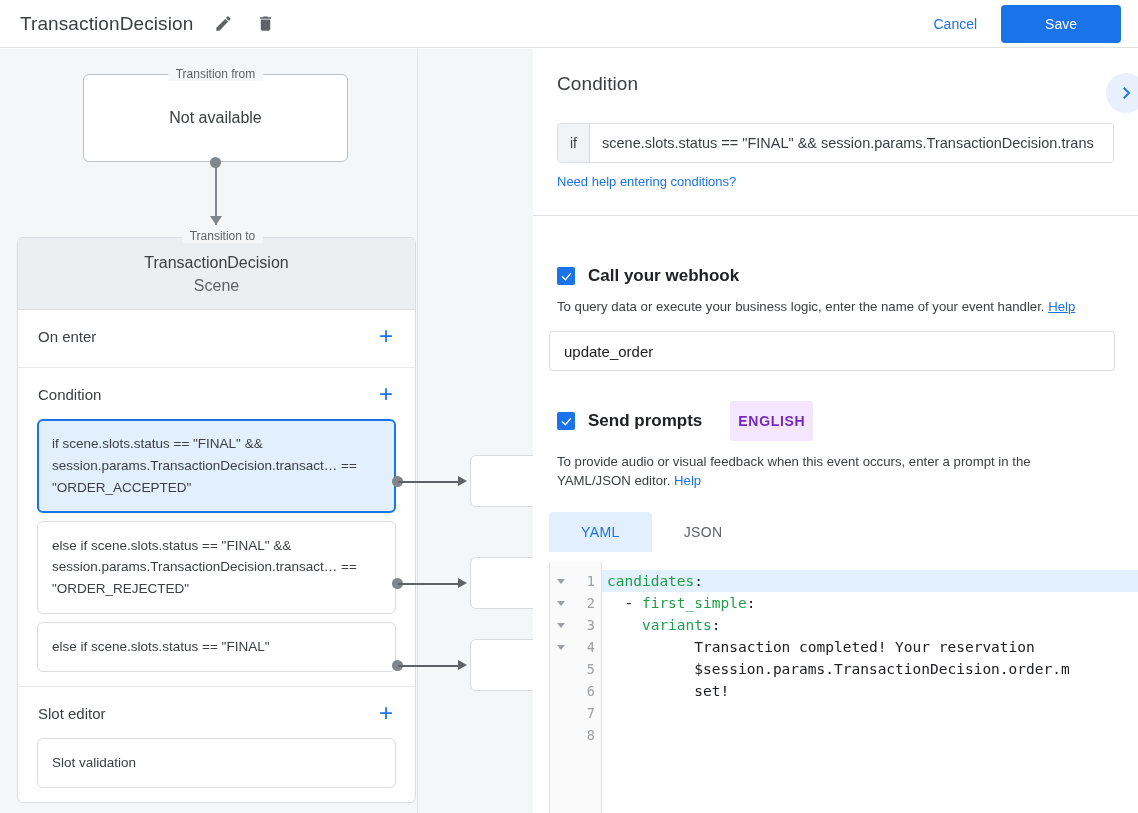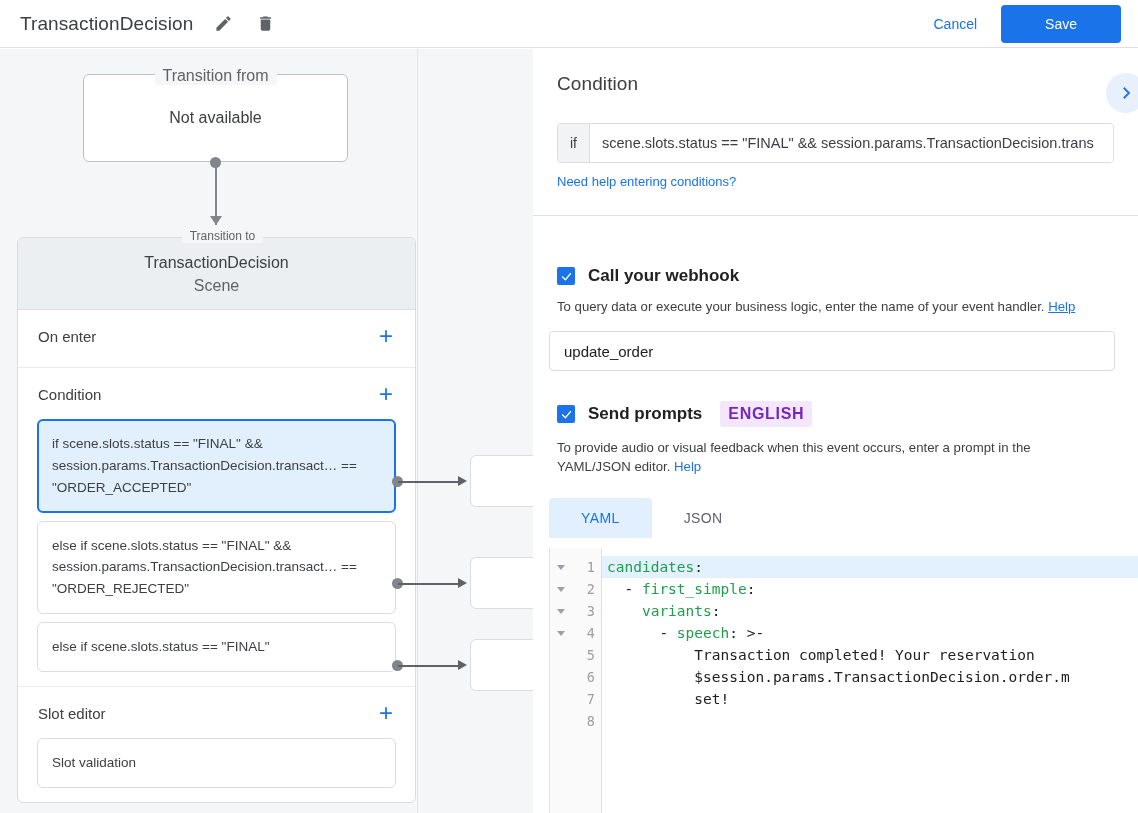--- a/index.html
+++ b/index.html
@@ -54,21 +54,21 @@
 
   .fieldset-box {
     position: absolute;
     border: 1px solid #bdc1c6;
     border-radius: 6px;
     background: #ffffff;
   }
   .fieldset-legend {
     position: absolute; top: -8px; left: 50%; transform: translateX(-50%);
     background: #f5f6f7; padding: 0 8px;
-    font-size: 16px; color: #5f6368; white-space: nowrap;
+    font-size: 12px; color: #5f6368; white-space: nowrap;
   }
 
   #transition-from {
     left: 83px; top: 25px; width: 265px; height: 88px;
     display: flex; align-items: center; justify-content: center;
   }
   #transition-from .body { font-size: 16px; color: #3c4043; }
 
   .conn-dot {
     position: absolute; width: 11px; height: 11px; border-radius: 50%;
@@ -192,22 +192,22 @@
   .check-row { display: flex; align-items: center; gap: 13px; padding: 0 24px; }
   .checkbox {
     width: 18px; height: 18px; border-radius: 2px; background: #1a73e8;
     display: flex; align-items: center; justify-content: center; cursor: pointer;
     flex: 0 0 18px;
   }
   .checkbox svg { stroke: #ffffff; fill: none; stroke-width: 2.3; }
   .check-label { font-size: 17px; color: #202124; font-weight: bold; }
   .lang-badge {
     background: #f4e7fd; color: #7627bb;
-    font-size: 16px; font-weight: bold; letter-spacing: .7px;
-    padding: 4px 8px; border-radius: 3px; margin-left: 5px;
+    font-size: 14px; font-weight: bold; letter-spacing: .7px;
+    padding: 12px 8px; border-radius: 3px; margin-left: 15px;
   }
   .desc {
     font-size: 13.2px; color: #3c4043; padding: 0 24px;
     margin-top: 11px; line-height: 1.45; max-width: 580px;
   }
   .desc a { color: #1a73e8; text-decoration: underline; cursor: pointer; }
   .desc a.plain { text-decoration: none; }
 
   .text-input {
     display: block; margin: 15px 16px 0 16px; width: 566px; height: 40px;
@@ -433,21 +433,20 @@
           <div>4</div>
           <div>5</div>
           <div>6</div>
           <div>7</div>
           <div>8</div>
         </div>
         <div class="code-area" id="code-area">
             <div class="code-line hl"><span class="tok-key">candidates</span><span class="tok-punc">:</span></div>
             <div class="code-line">&nbsp;&nbsp;- <span class="tok-key">first_simple</span><span class="tok-punc">:</span></div>
             <div class="code-line">&nbsp;&nbsp;&nbsp;&nbsp;<span class="tok-key">variants</span><span class="tok-punc">:</span></div>
-            <div class="code-line">&nbsp;&nbsp;&nbsp;&nbsp;&nbsp;&nbsp;- <span class="tok-key">speech</span><span class="tok-punc">: &gt;-</span></div>
             <div class="code-line">&nbsp;&nbsp;&nbsp;&nbsp;&nbsp;&nbsp;&nbsp;&nbsp;&nbsp;&nbsp;<span class="tok-punc">Transaction completed! Your reservation</span></div>
             <div class="code-line">&nbsp;&nbsp;&nbsp;&nbsp;&nbsp;&nbsp;&nbsp;&nbsp;&nbsp;&nbsp;<span class="tok-punc">$session.params.TransactionDecision.order.m</span></div>
             <div class="code-line">&nbsp;&nbsp;&nbsp;&nbsp;&nbsp;&nbsp;&nbsp;&nbsp;&nbsp;&nbsp;<span class="tok-punc">set!</span></div>
             <div class="code-line"><span class="tok-punc"></span></div>
           </div>
       </div>
     </div>
   </div>
 </div>
 

